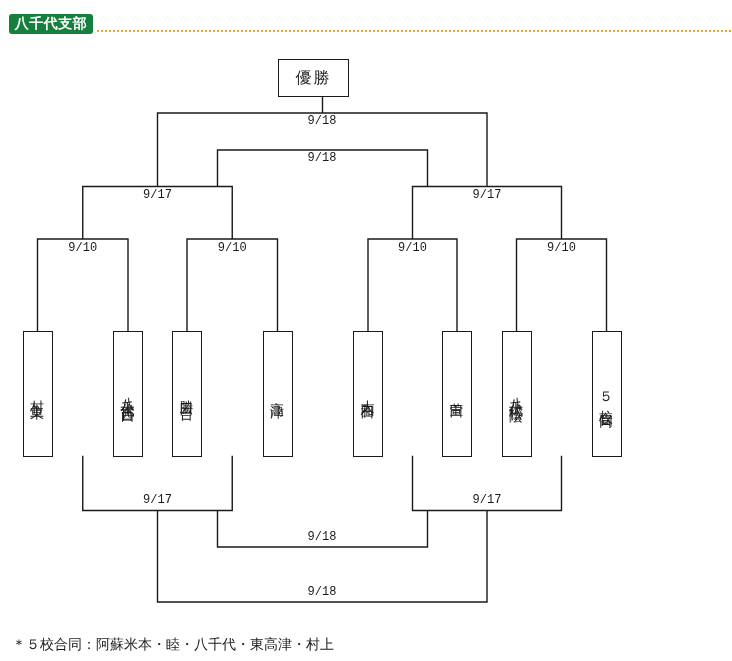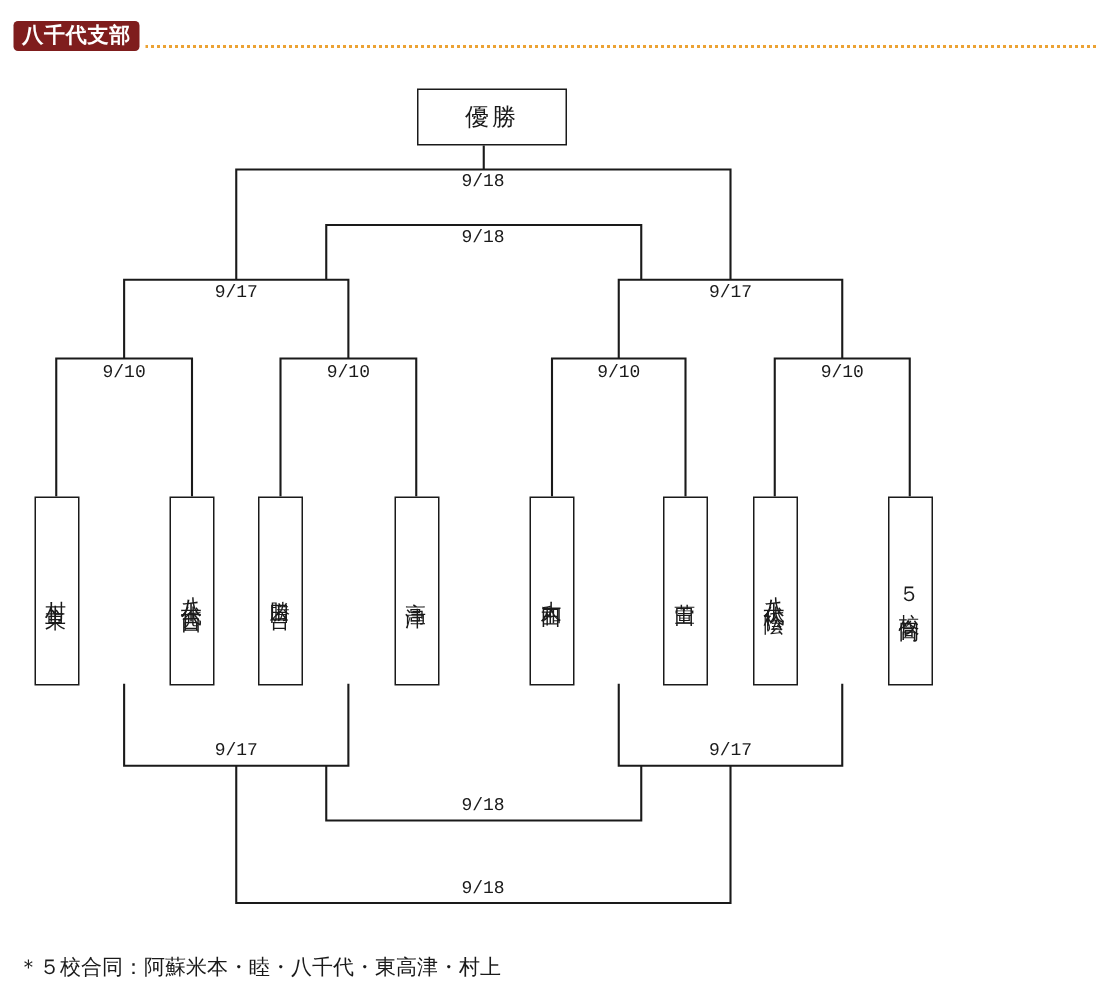--- a/index.html
+++ b/index.html
@@ -8,39 +8,39 @@
     width: 732px;
     height: 661px;
     background: #ffffff;
     font-family: "Liberation Sans", "DejaVu Sans", sans-serif;
     overflow: hidden;
   }
   .badge {
     position: absolute;
     left: 9px; top: 14px;
     width: 84px; height: 20px;
-    background: #7f1d1d;
+    background: #15803d;
     color: #ffffff;
     font-size: 14px;
     font-weight: bold;
     letter-spacing: 0.5px;
     display: flex; align-items: center; justify-content: center;
     border-radius: 3px;
   }
   .dotted-divider {
     position: absolute;
     left: 97px; top: 30px;
     width: 635px; height: 2px;
     background-image: repeating-linear-gradient(90deg, #eca233 0 2px, transparent 2px 4px);
   }
   .bracket-svg { position: absolute; left: 0; top: 0; }
   .champion-box {
     position: absolute;
     left: 278px; top: 59px;
-    width: 100px; height: 38px;
+    width: 71px; height: 38px;
     border: 1.4px solid #1a1a1a;
     box-sizing: border-box;
     background: #ffffff;
     display: flex; align-items: center; justify-content: center;
     font-size: 16px;
     letter-spacing: 2px;
     color: #1a1a1a;
   }
   .team-box {
     position: absolute;

